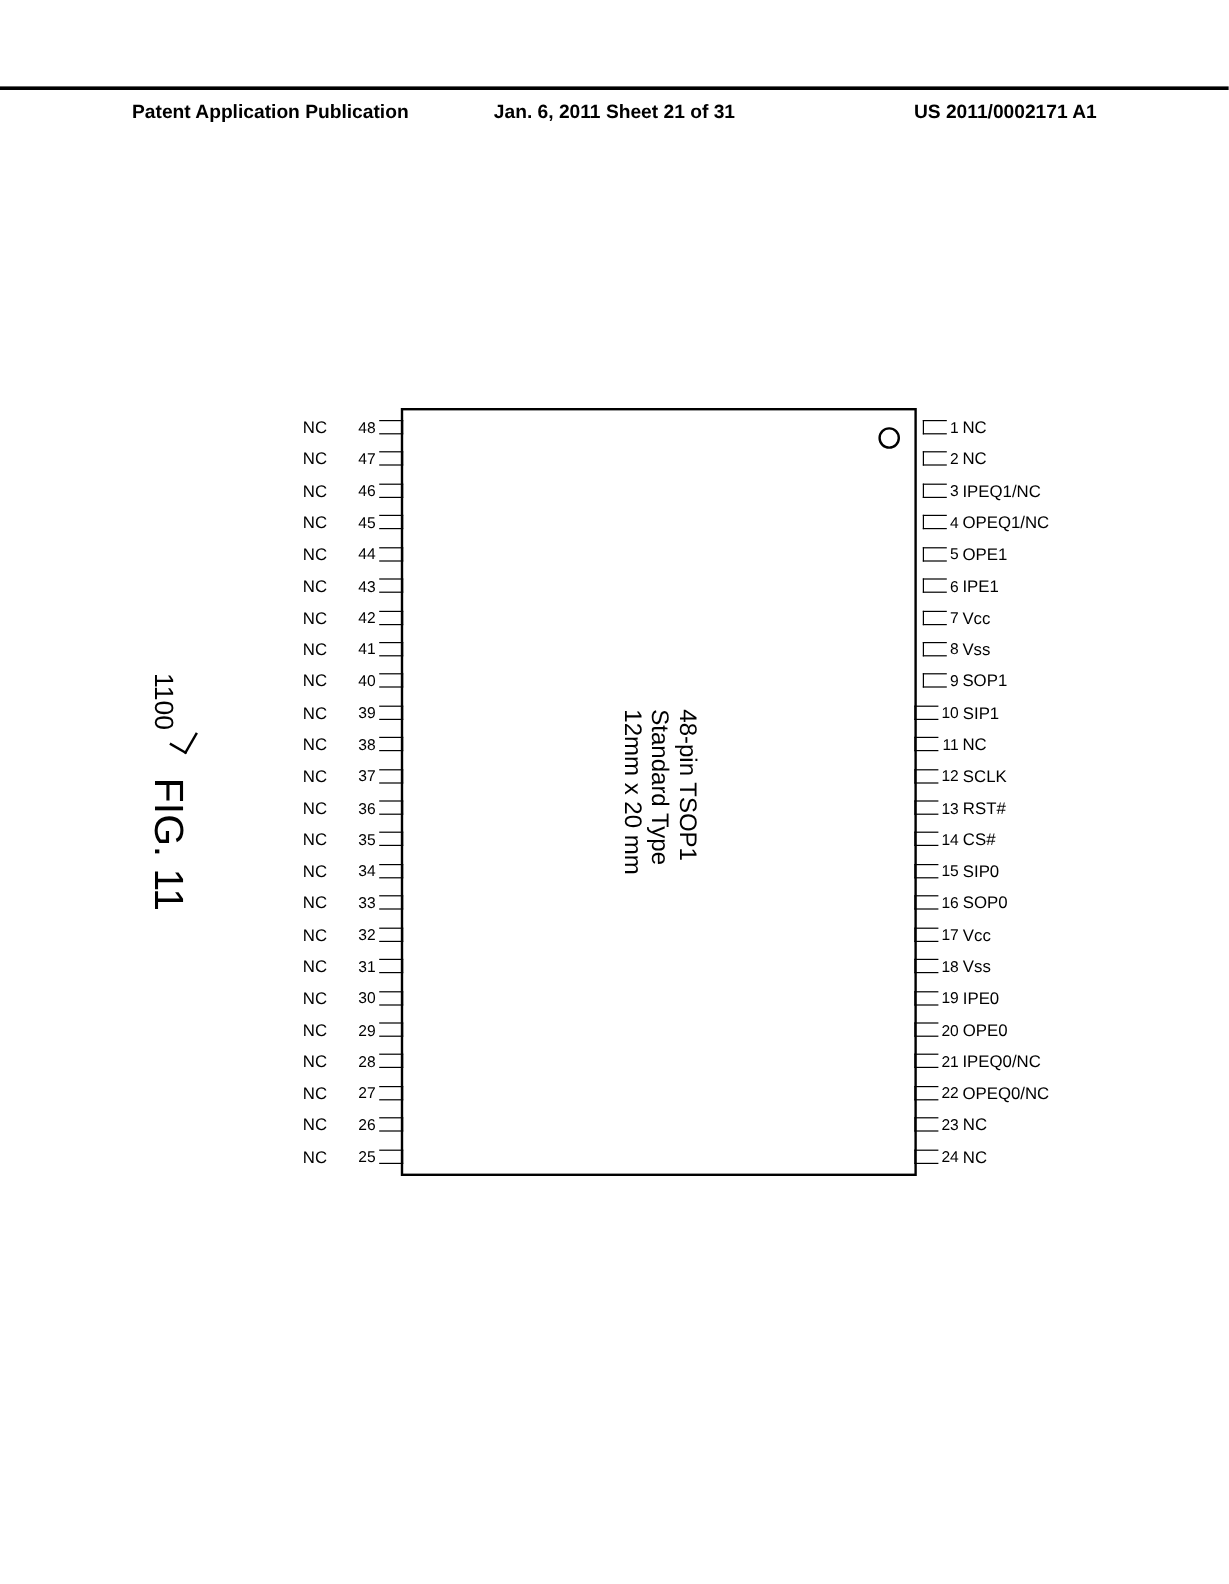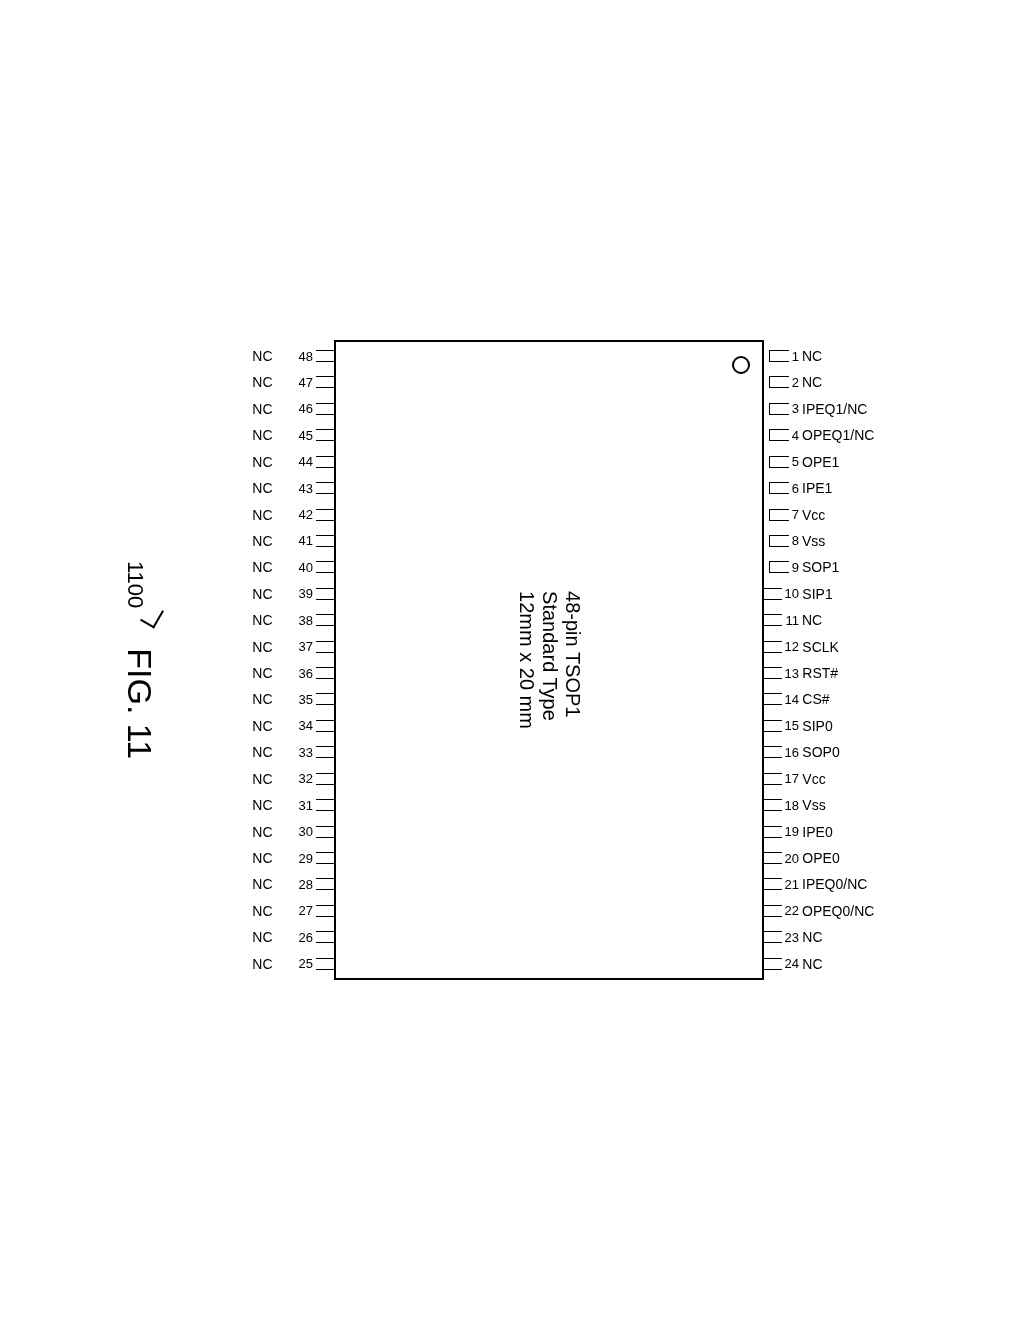--- a/index.html
+++ b/index.html
@@ -136,20 +136,25 @@
     border-right: 2px solid #000;
     transform: rotate(30deg);
   }
   .fig-label { font-size: 34px; }
 </style>
 </head>
 <body>
 
 <div class="page">
 
+  <div class="header">
+    <span class="left">Patent Application Publication</span>
+    <span class="mid">Jan. 6, 2011  Sheet 21 of 31</span>
+    <span class="right">US 2011/0002171 A1</span>
+  </div>
 
   <div class="stage">
     <div class="figure">
 
       <div class="chip">
         <div class="chip-dot"></div>
         <div class="chip-text">
           <div>48-pin TSOP1</div>
           <div>Standard Type</div>
           <div>12mm x 20 mm</div>

